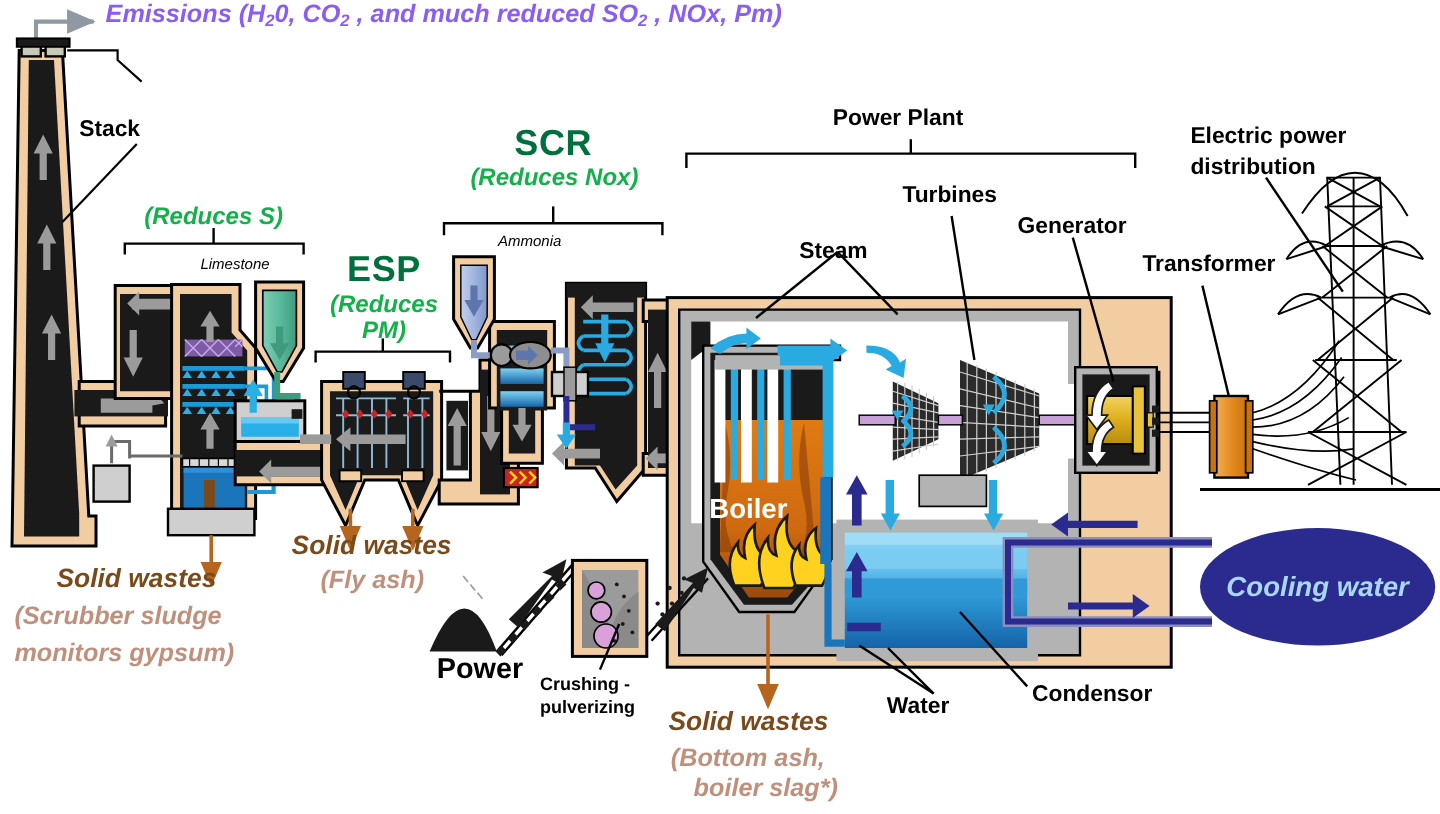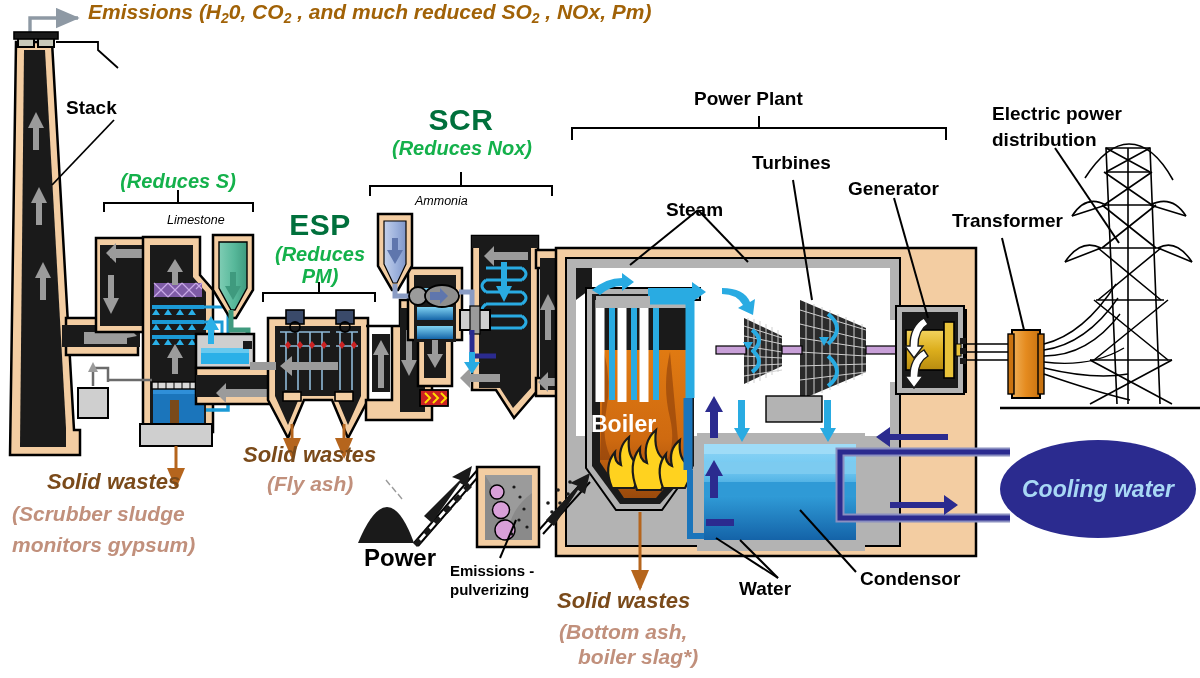--- a/index.html
+++ b/index.html
@@ -38,21 +38,21 @@
     font-weight: bold;
     font-size: 15px;
   }
   .lbl-ital-sm {
     color: #000000;
     font-style: italic;
     font-size: 12.5px;
     font-weight: normal;
   }
   .lbl-emis {
-    color: #a16207;
+    color: #8b5cf6;
     font-weight: bold;
     font-style: italic;
     font-size: 21px;
   }
   .lbl-green-b {
     color: #00703c;
     font-weight: bold;
     font-size: 30px;
     letter-spacing: .5px;
   }
@@ -579,21 +579,21 @@
   <div class="lbl lbl-black" style="left:752px; top:152px;">Turbines</div>
   <div class="lbl lbl-black" style="left:848px; top:178px;">Generator</div>
   <div class="lbl lbl-black" style="left:952px; top:210px;">Transformer</div>
   <div class="lbl lbl-black" style="left:992px; top:103px;">Electric power</div>
   <div class="lbl lbl-black" style="left:992px; top:129px;">distribution</div>
 
   <div class="lbl lbl-black" style="left:634px; top:199px;margin-left:32px;">Steam</div>
   <div class="lbl lbl-boiler" style="left:591px; top:412px;">Boiler</div>
 
   <div class="lbl lbl-black" style="left:364px; top:545px; font-size:24px;">Power</div>
-  <div class="lbl lbl-small" style="left:450px; top:563px;">Emissions -</div>
+  <div class="lbl lbl-small" style="left:450px; top:563px;">Crushing -</div>
   <div class="lbl lbl-small" style="left:450px; top:582px;">pulverizing</div>
 
   <div class="lbl lbl-black" style="left:739px; top:578px;">Water</div>
   <div class="lbl lbl-black" style="left:860px; top:568px;">Condensor</div>
 
   <div class="lbl lbl-waste-b" style="left:47px; top:470px;">Solid wastes</div>
   <div class="lbl lbl-waste-i" style="left:12px; top:502px;">(Scrubber sludge</div>
   <div class="lbl lbl-waste-i" style="left:12px; top:533px;">monitors gypsum)</div>
 
   <div class="lbl lbl-waste-b" style="left:243px; top:443px;">Solid wastes</div>

